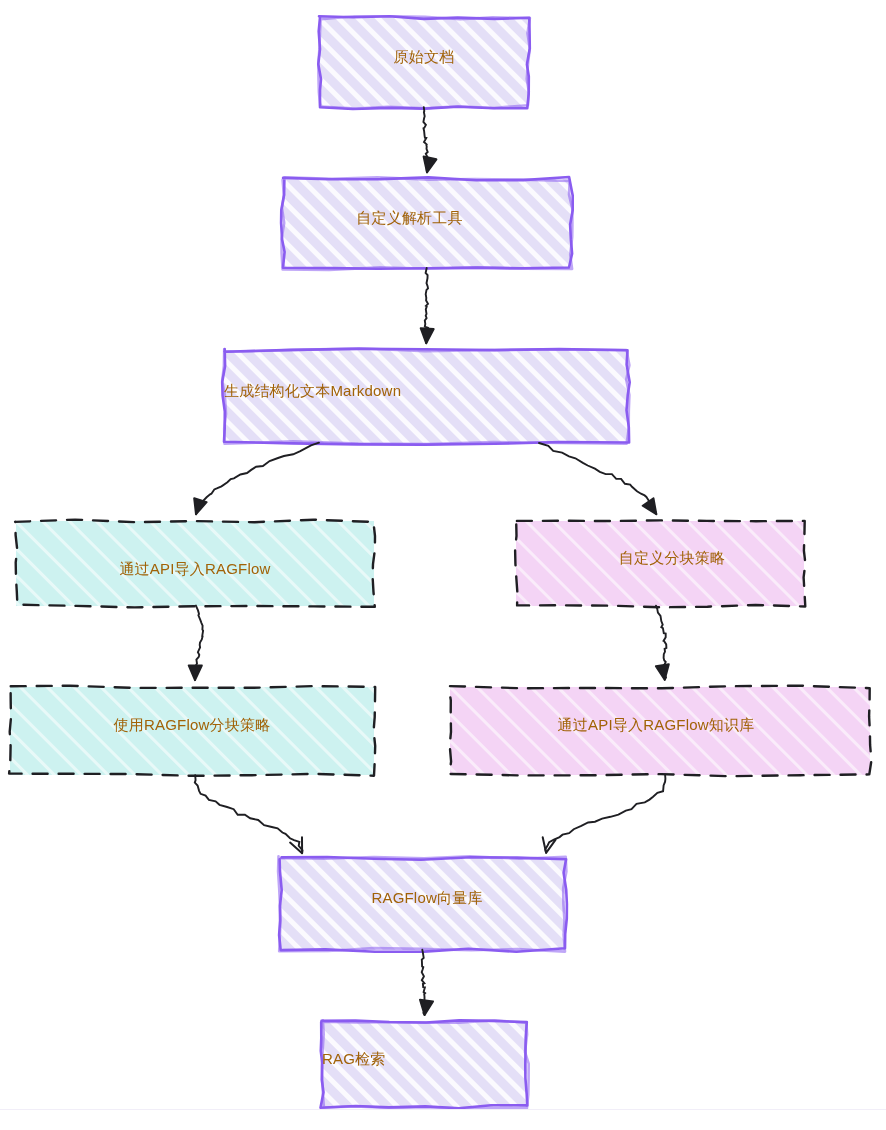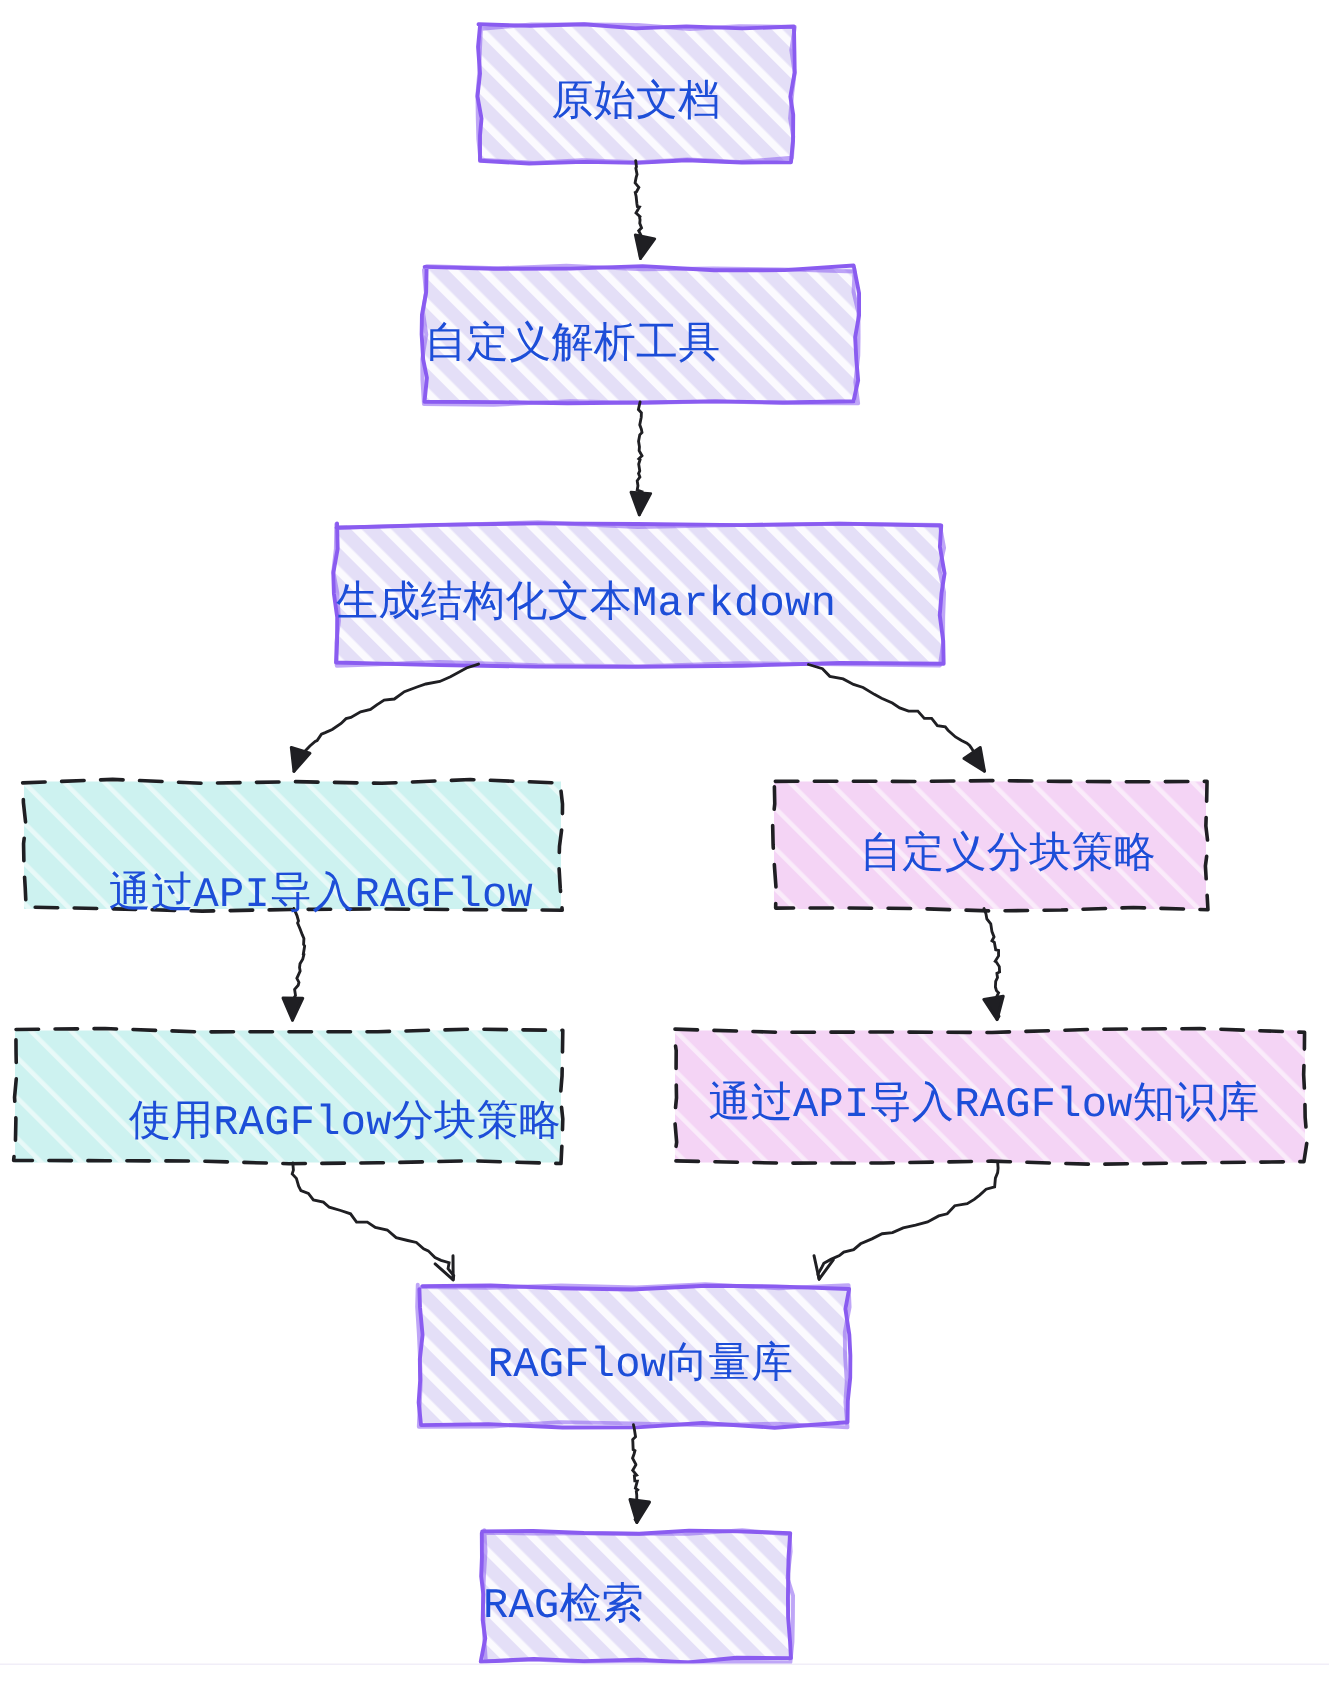--- a/index.html
+++ b/index.html
@@ -19,23 +19,23 @@
   }
   #flow-svg {
     position: absolute;
     left: 0;
     top: 0;
     width: 886px;
     height: 1130px;
   }
   .node-label {
     position: absolute;
-    color: #1d4ed8;
-    font-size: 28px;
-    font-family: Liberation Mono, monospace;
+    color: #a16207;
+    font-size: 15px;
+    font-family: Liberation Sans, sans-serif;
     white-space: nowrap;
     pointer-events: none;
     letter-spacing: 0.2px;
   }
   .node-hit {
     position: absolute;
     cursor: pointer;
   }
   .bottom-rule {
     position: absolute;
@@ -151,29 +151,29 @@
         <g>
           <path d="M 422.3 949.8 L 422.8 952.1 L 423.7 957.8 L 421.8 959.7 L 421.9 961.2 L 422.1 966.4 L 423.3 967.1 L 422.7 969.3 L 421.7 972.1 L 423.9 976.3 L 423.9 976.6 L 421.8 980.2 L 424.4 983.4 L 422.9 983.9 L 423.2 987.2 L 424.9 987.3 L 423.6 992.1 L 425.1 993.2 L 424.2 994.1 L 424.5 996.7 L 424.5 1001.0 L 423.3 1001.5 L 424.4 1005.9 L 425.4 1007.9 L 425.5 1008.4 L 423.4 1012.9 L 424.6 1015.0" fill="none" stroke="#1f1f23" stroke-width="1.9" stroke-linecap="round"></path>
           <path d="M 420.0 999.7 L 424.6 1015.0 L 433.0 1001.4 Z" fill="#1f1f23" stroke="#1f1f23" stroke-width="2" stroke-linejoin="round" stroke-linecap="round"></path>
         </g>
       </g>
   </svg>
 
   <div id="labels-layer">
       <div class="node-label" style="left: 320px; top: 47.5px; width: 208px; text-align: center;">原始文档</div>
       <div class="node-hit" style="left: 320px; top: 18px; width: 208px; height: 89px;"></div>
-      <div class="node-label" style="left: 283px; top: 208.5px; width: 253px; ">自定义解析工具</div>
+      <div class="node-label" style="left: 283px; top: 208.5px; width: 253px; text-align: center;">自定义解析工具</div>
       <div class="node-hit" style="left: 283px; top: 179px; width: 288px; height: 89px;"></div>
       <div class="node-label" style="left: 224px; top: 381.5px; width: 353px; text-align: left;">生成结构化文本Markdown</div>
       <div class="node-hit" style="left: 224px; top: 350px; width: 404px; height: 93px;"></div>
-      <div class="node-label" style="left: 16px; top: 576px; width: 358px; text-align: center; margin-left: 19px;">通过API导入RAGFlow</div>
+      <div class="node-label" style="left: 16px; top: 560px; width: 358px; text-align: center;">通过API导入RAGFlow</div>
       <div class="node-hit" style="left: 16px; top: 521px; width: 358px; height: 85px;"></div>
       <div class="node-label" style="left: 516px; top: 548.5px; width: 288px; text-align: center; margin-left: 12px;">自定义分块策略</div>
       <div class="node-hit" style="left: 516px; top: 521px; width: 288px; height: 85px;"></div>
-      <div class="node-label" style="left: 10px; top: 716px; width: 364px; text-align: right; margin-top: 12px;">使用RAGFlow分块策略</div>
+      <div class="node-label" style="left: 10px; top: 716px; width: 364px; text-align: center;">使用RAGFlow分块策略</div>
       <div class="node-hit" style="left: 10px; top: 687px; width: 364px; height: 88px;"></div>
       <div class="node-label" style="left: 450px; top: 716px; width: 412px; text-align: center;">通过API导入RAGFlow知识库</div>
       <div class="node-hit" style="left: 450px; top: 687px; width: 420px; height: 88px;"></div>
       <div class="node-label" style="left: 280px; top: 889px; width: 294px; text-align: center;">RAGFlow向量库</div>
       <div class="node-hit" style="left: 280px; top: 858px; width: 285px; height: 92px;"></div>
       <div class="node-label" style="left: 322px; top: 1049.5px; width: 205px; text-align: left;">RAG检索</div>
       <div class="node-hit" style="left: 322px; top: 1022px; width: 205px; height: 85px;"></div>
     </div>
 
   <div class="bottom-rule"></div>

